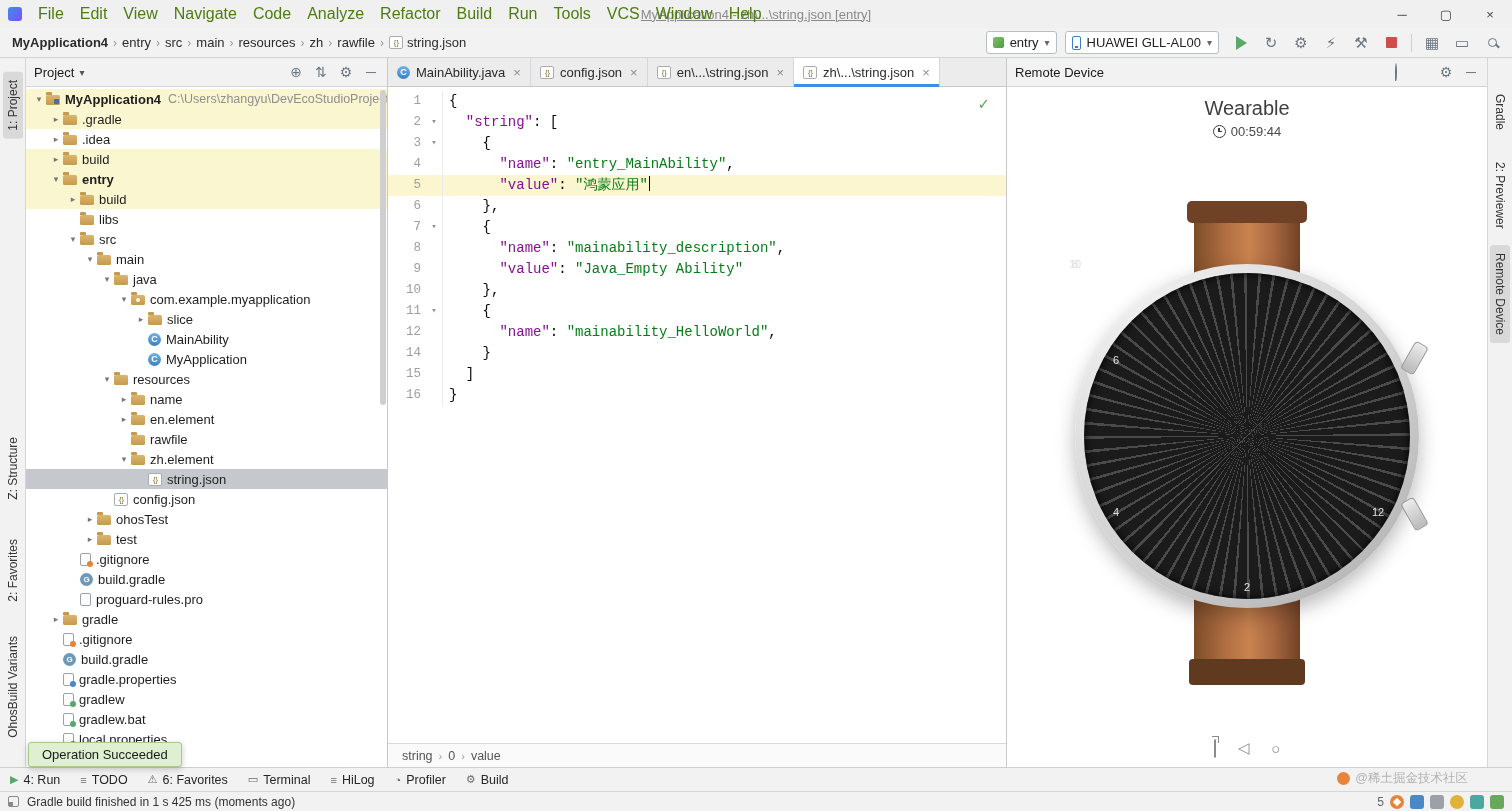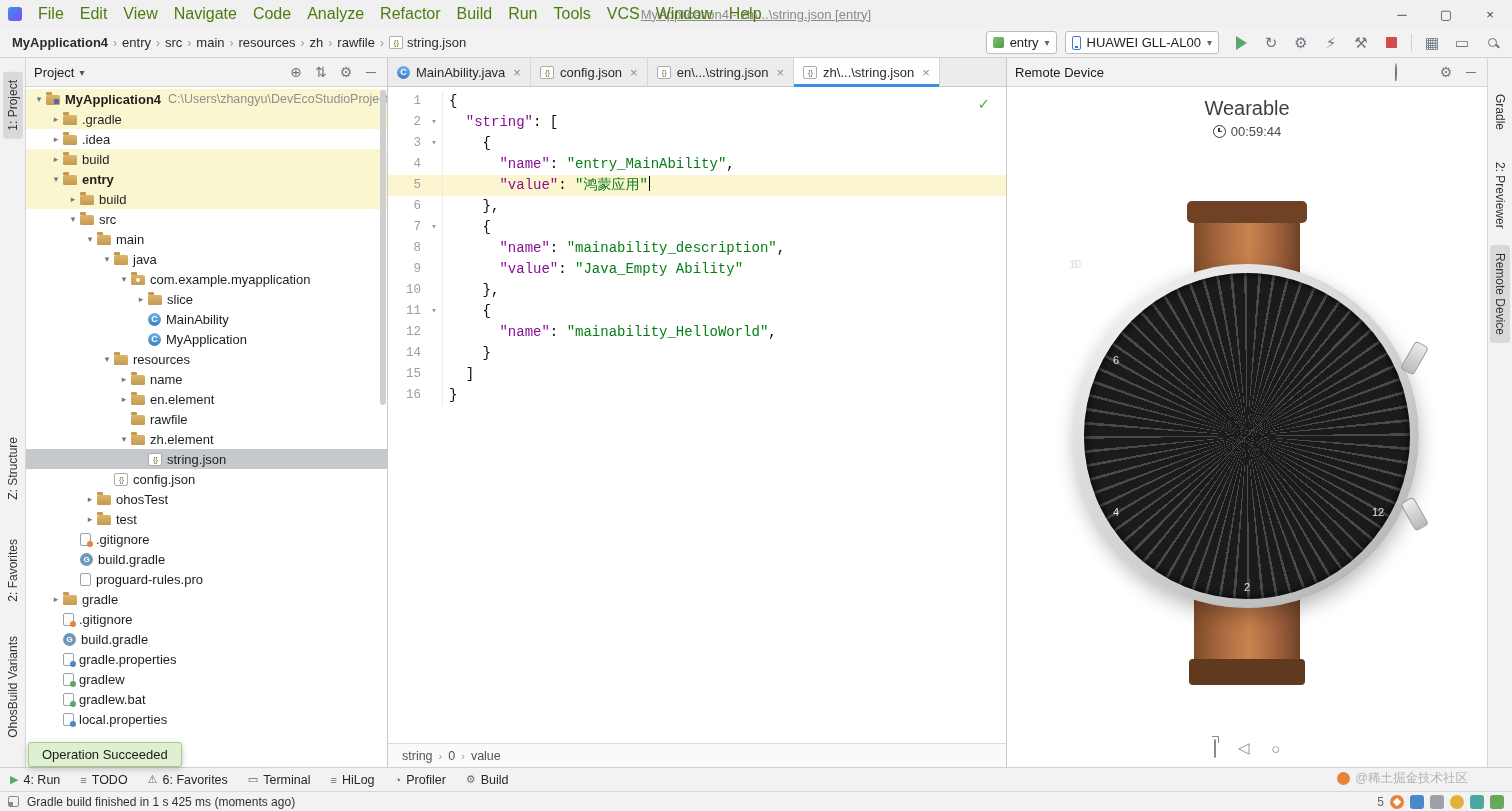--- a/index.html
+++ b/index.html
@@ -292,20 +292,25 @@
           </div>
           <div class="tree-row hl bold" style="padding-left: 23px;">
             <span class="chev">▾</span>
             <span class="ic ic-folder"></span>
             <span class="tree-label">entry</span>
           </div>
           <div class="tree-row hl" style="padding-left: 40px;">
             <span class="chev">▸</span>
             <span class="ic ic-folder"></span>
             <span class="tree-label">build</span>
+          </div>
+          <div class="tree-row" style="padding-left: 40px;">
+            <span class="chev"></span>
+            <span class="ic ic-folder"></span>
+            <span class="tree-label">libs</span>
           </div>
           <div class="tree-row" style="padding-left: 40px;">
             <span class="chev">▾</span>
             <span class="ic ic-folder"></span>
             <span class="tree-label">src</span>
           </div>
           <div class="tree-row" style="padding-left: 57px;">
             <span class="chev">▾</span>
             <span class="ic ic-folder"></span>
             <span class="tree-label">main</span>

